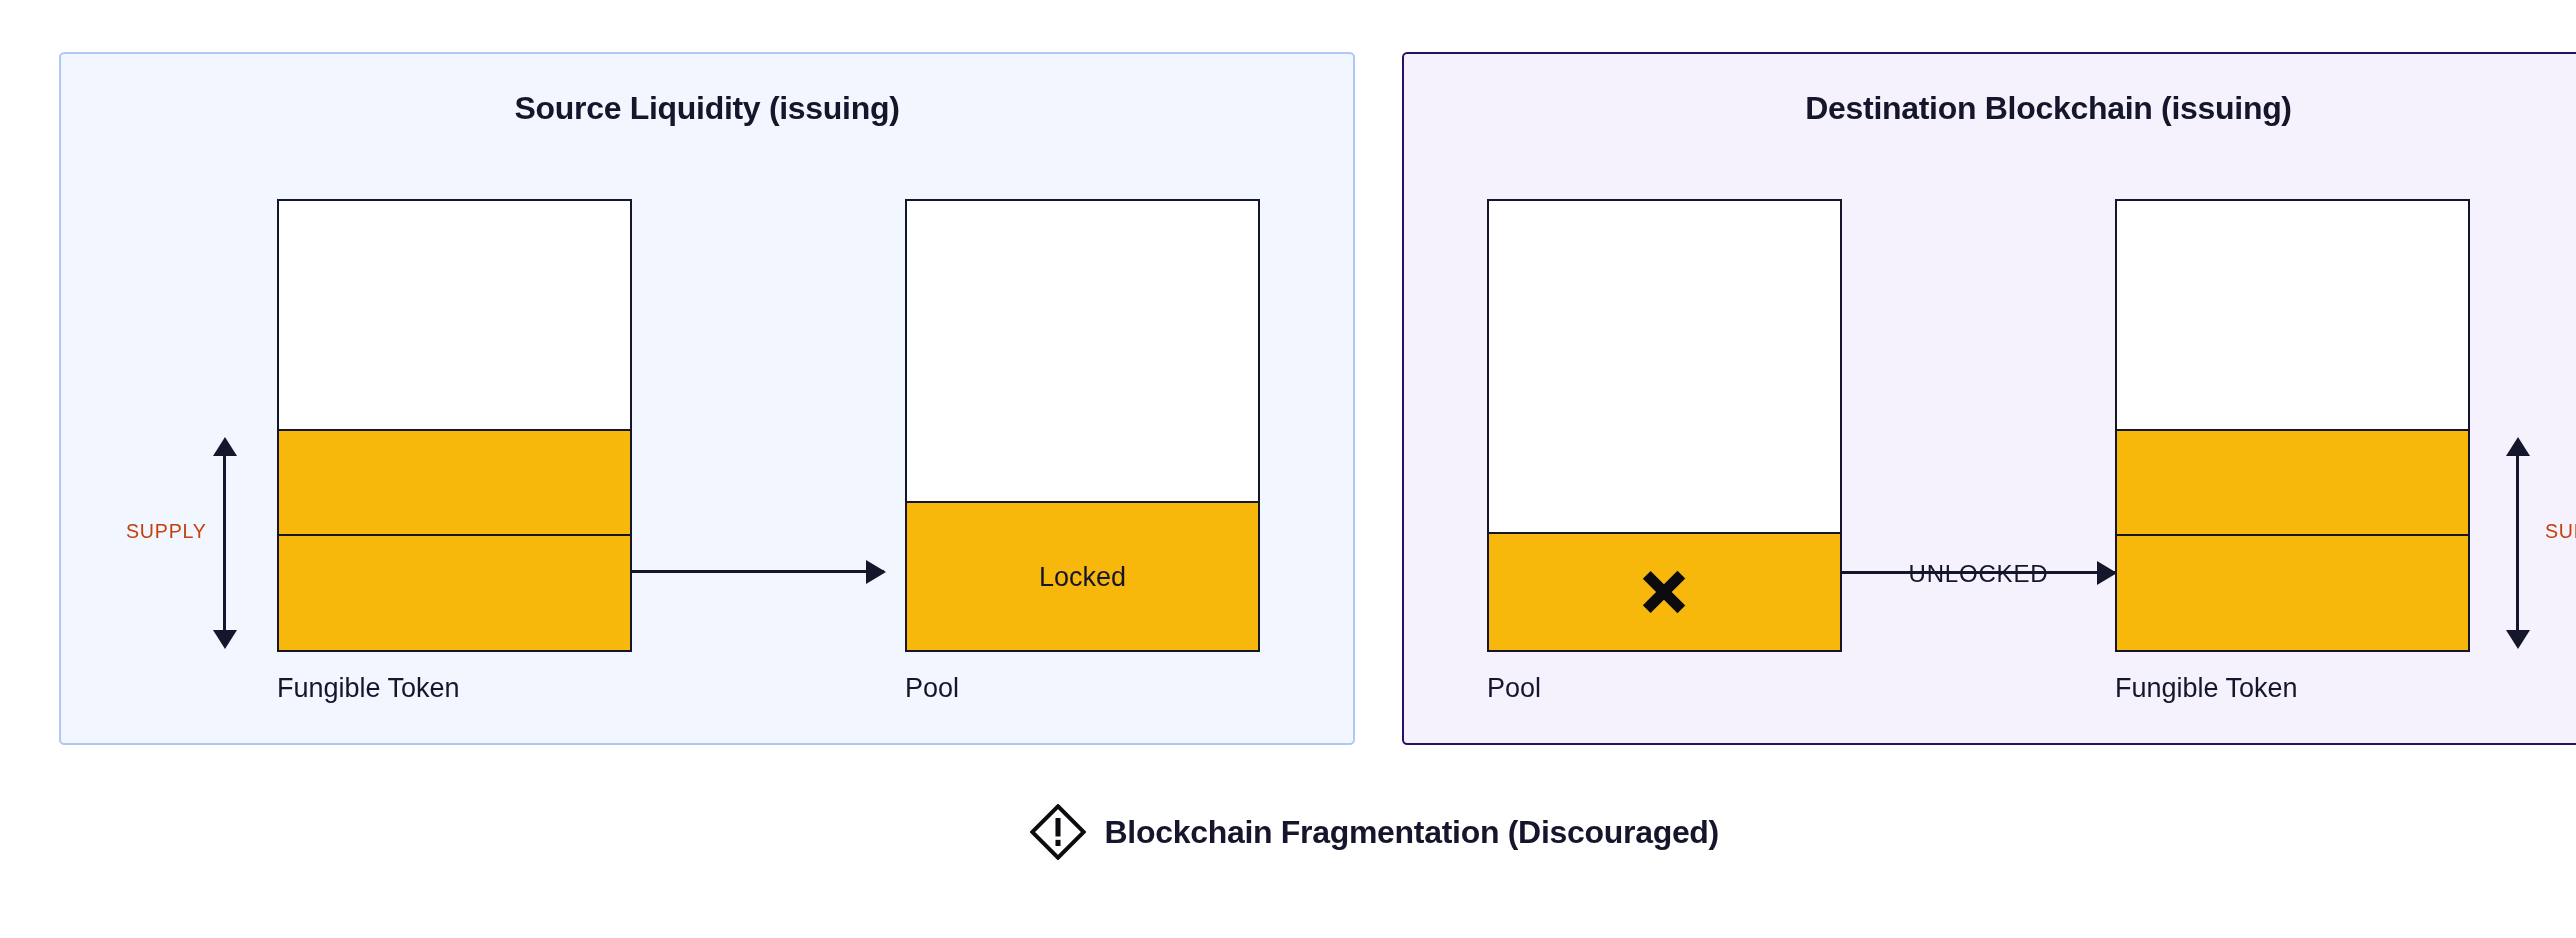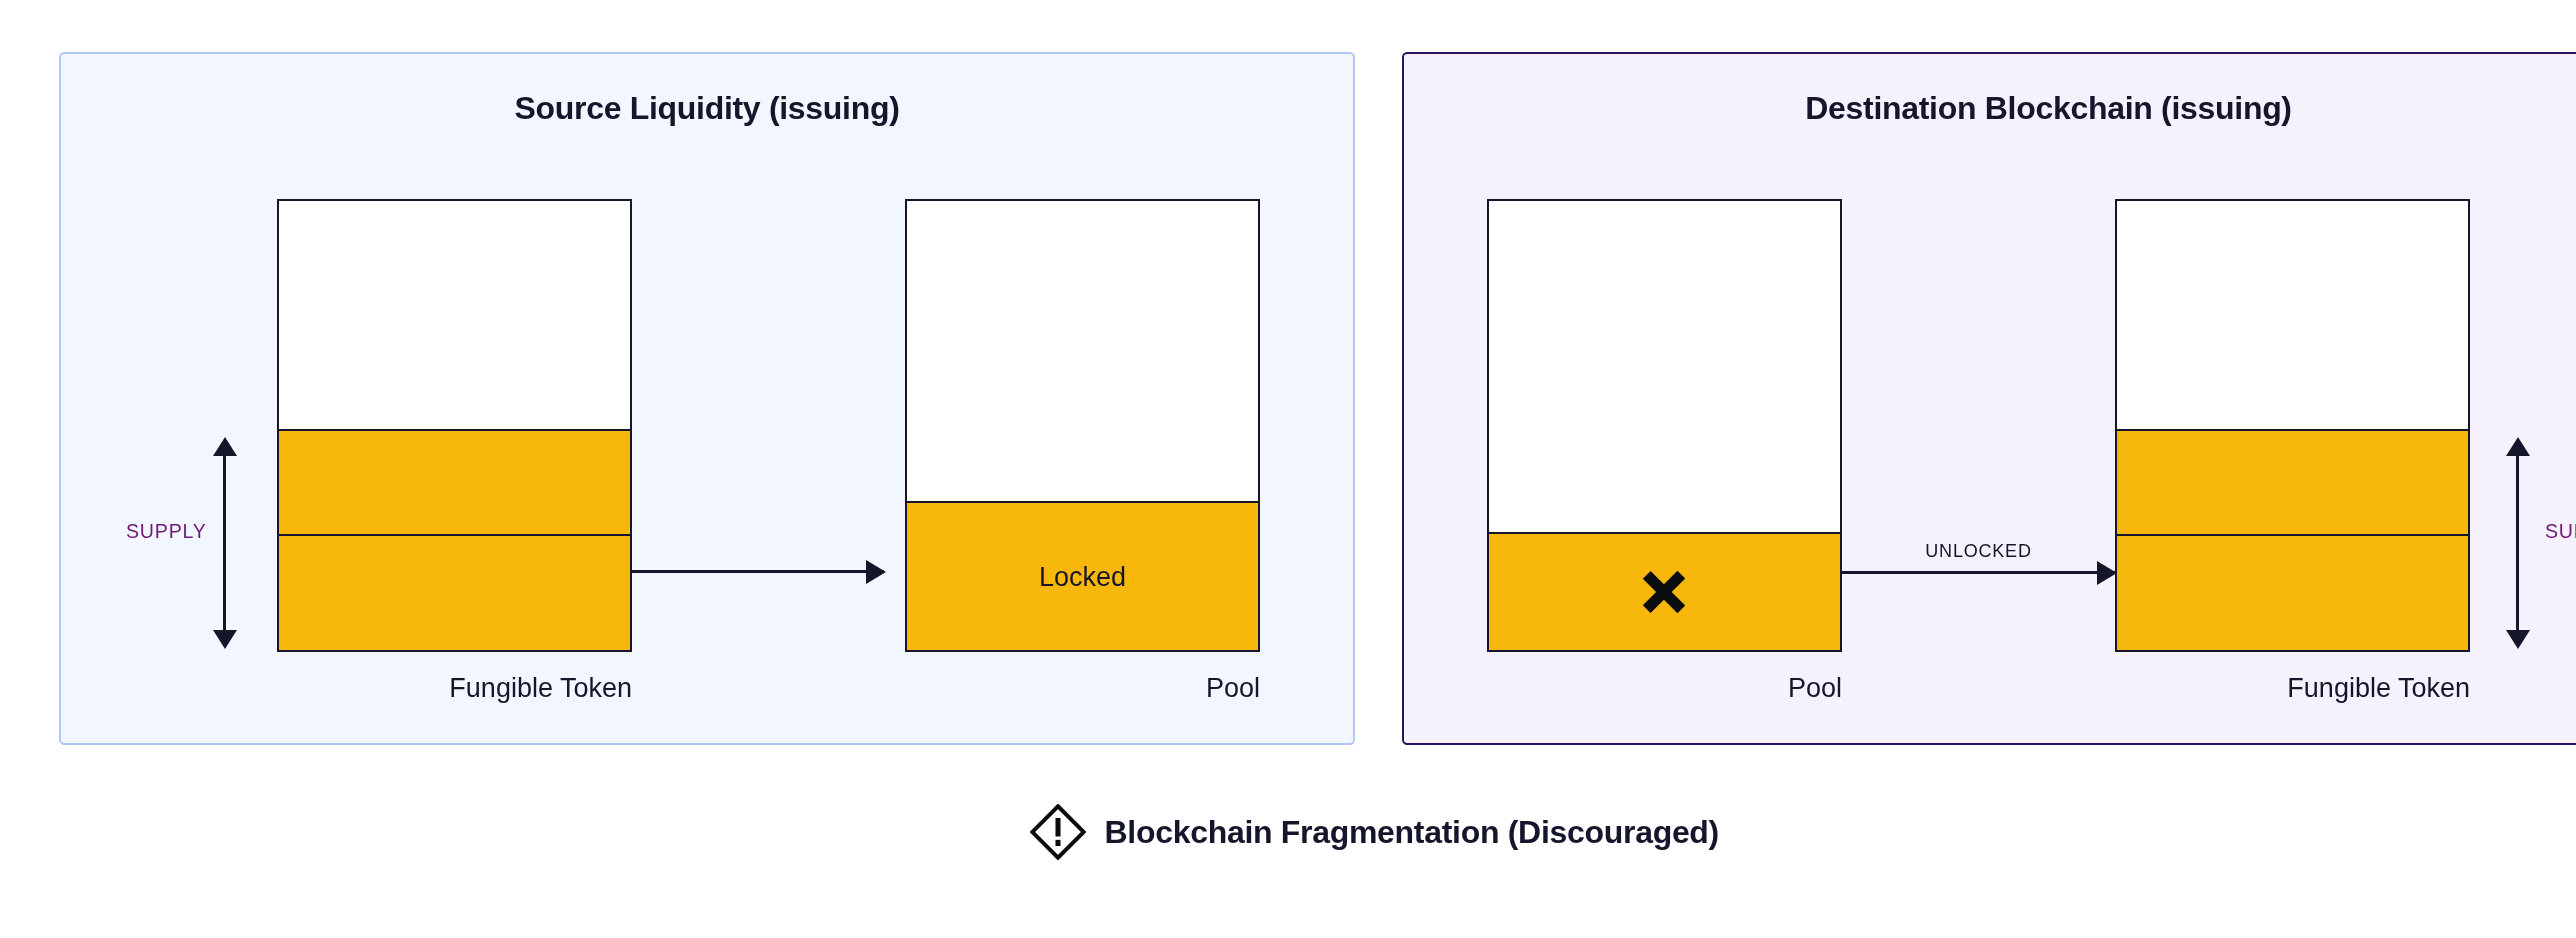--- a/index.html
+++ b/index.html
@@ -19,21 +19,21 @@
   .panel-title{position:absolute;left:0;right:0;top:36px;text-align:center;
                font-size:32px;font-weight:700;color:#15162B;letter-spacing:-0.3px;}
 
   
   .bar{position:absolute;box-sizing:border-box;background:#ffffff;
        border:2.1px solid #15162B;}
   .seg{position:absolute;left:-2.1px;right:-2.1px;box-sizing:border-box;
        background:#F7B80B;border:2.1px solid #15162B;}
   .seg.nobottom{border-bottom:none;}
 
-  .bar-caption{position:absolute;text-align:right;font-size:27px;
+  .bar-caption{position:absolute;text-align:left;font-size:27px;
                font-weight:400;color:#15162B;}
 
   .seg-label{position:absolute;left:0;right:0;top:50%;
              transform:translateY(-50%);text-align:center;
              font-size:27px;color:#15162B;line-height:1;}
 
   
   .x-mark{position:absolute;left:50%;top:50%;width:49px;height:49px;
           transform:translate(-50%,-50%);}
   .x-mark i{position:absolute;left:50%;top:0;width:11.3px;height:49px;
@@ -41,33 +41,33 @@
   .x-mark i:first-child{transform:rotate(45deg);}
   .x-mark i:last-child{transform:rotate(-45deg);}
 
   
   .h-arrow{position:absolute;height:3.1px;background:#15162B;}
   .h-arrow::after{content:"";position:absolute;right:-2.1px;top:50%;
                   transform:translateY(-50%);
                   border-top:12px solid transparent;
                   border-bottom:12px solid transparent;
                   border-left:20.6px solid #15162B;}
-  .h-arrow-label{position:absolute;text-align:center;font-size:18px;
-                 letter-spacing:0.8px;color:#15162B;}
+  .h-arrow-label{position:absolute;text-align:center;font-size:24px;
+                 letter-spacing:0.8px;color:#15162B;margin-top:19px;}
 
   
   .v-arrow{position:absolute;width:3.1px;background:#15162B;}
   .v-arrow::before,.v-arrow::after{content:"";position:absolute;left:50%;
           transform:translateX(-50%);
           border-left:12.4px solid transparent;
           border-right:12.4px solid transparent;}
   .v-arrow::before{top:-18.5px;border-bottom:19.6px solid #15162B;}
   .v-arrow::after{bottom:-18.5px;border-top:19.6px solid #15162B;}
   .v-label{position:absolute;font-size:19.6px;letter-spacing:0.8px;
-           color:#701a75;white-space:nowrap;}
+           color:#c2410c;white-space:nowrap;}
 
   
   .footer{position:absolute;left:0;right:0;top:804px;
           display:flex;align-items:center;justify-content:center;gap:18.5px;}
   .warn-icon{width:56px;height:56px;position:relative;flex:0 0 auto;}
   .warn-icon svg{display:block;width:56px;height:56px;}
   .footer-text{font-size:32px;font-weight:700;color:#15162B;
                letter-spacing:-0.3px;white-space:nowrap;}
 </style>
 </head>

